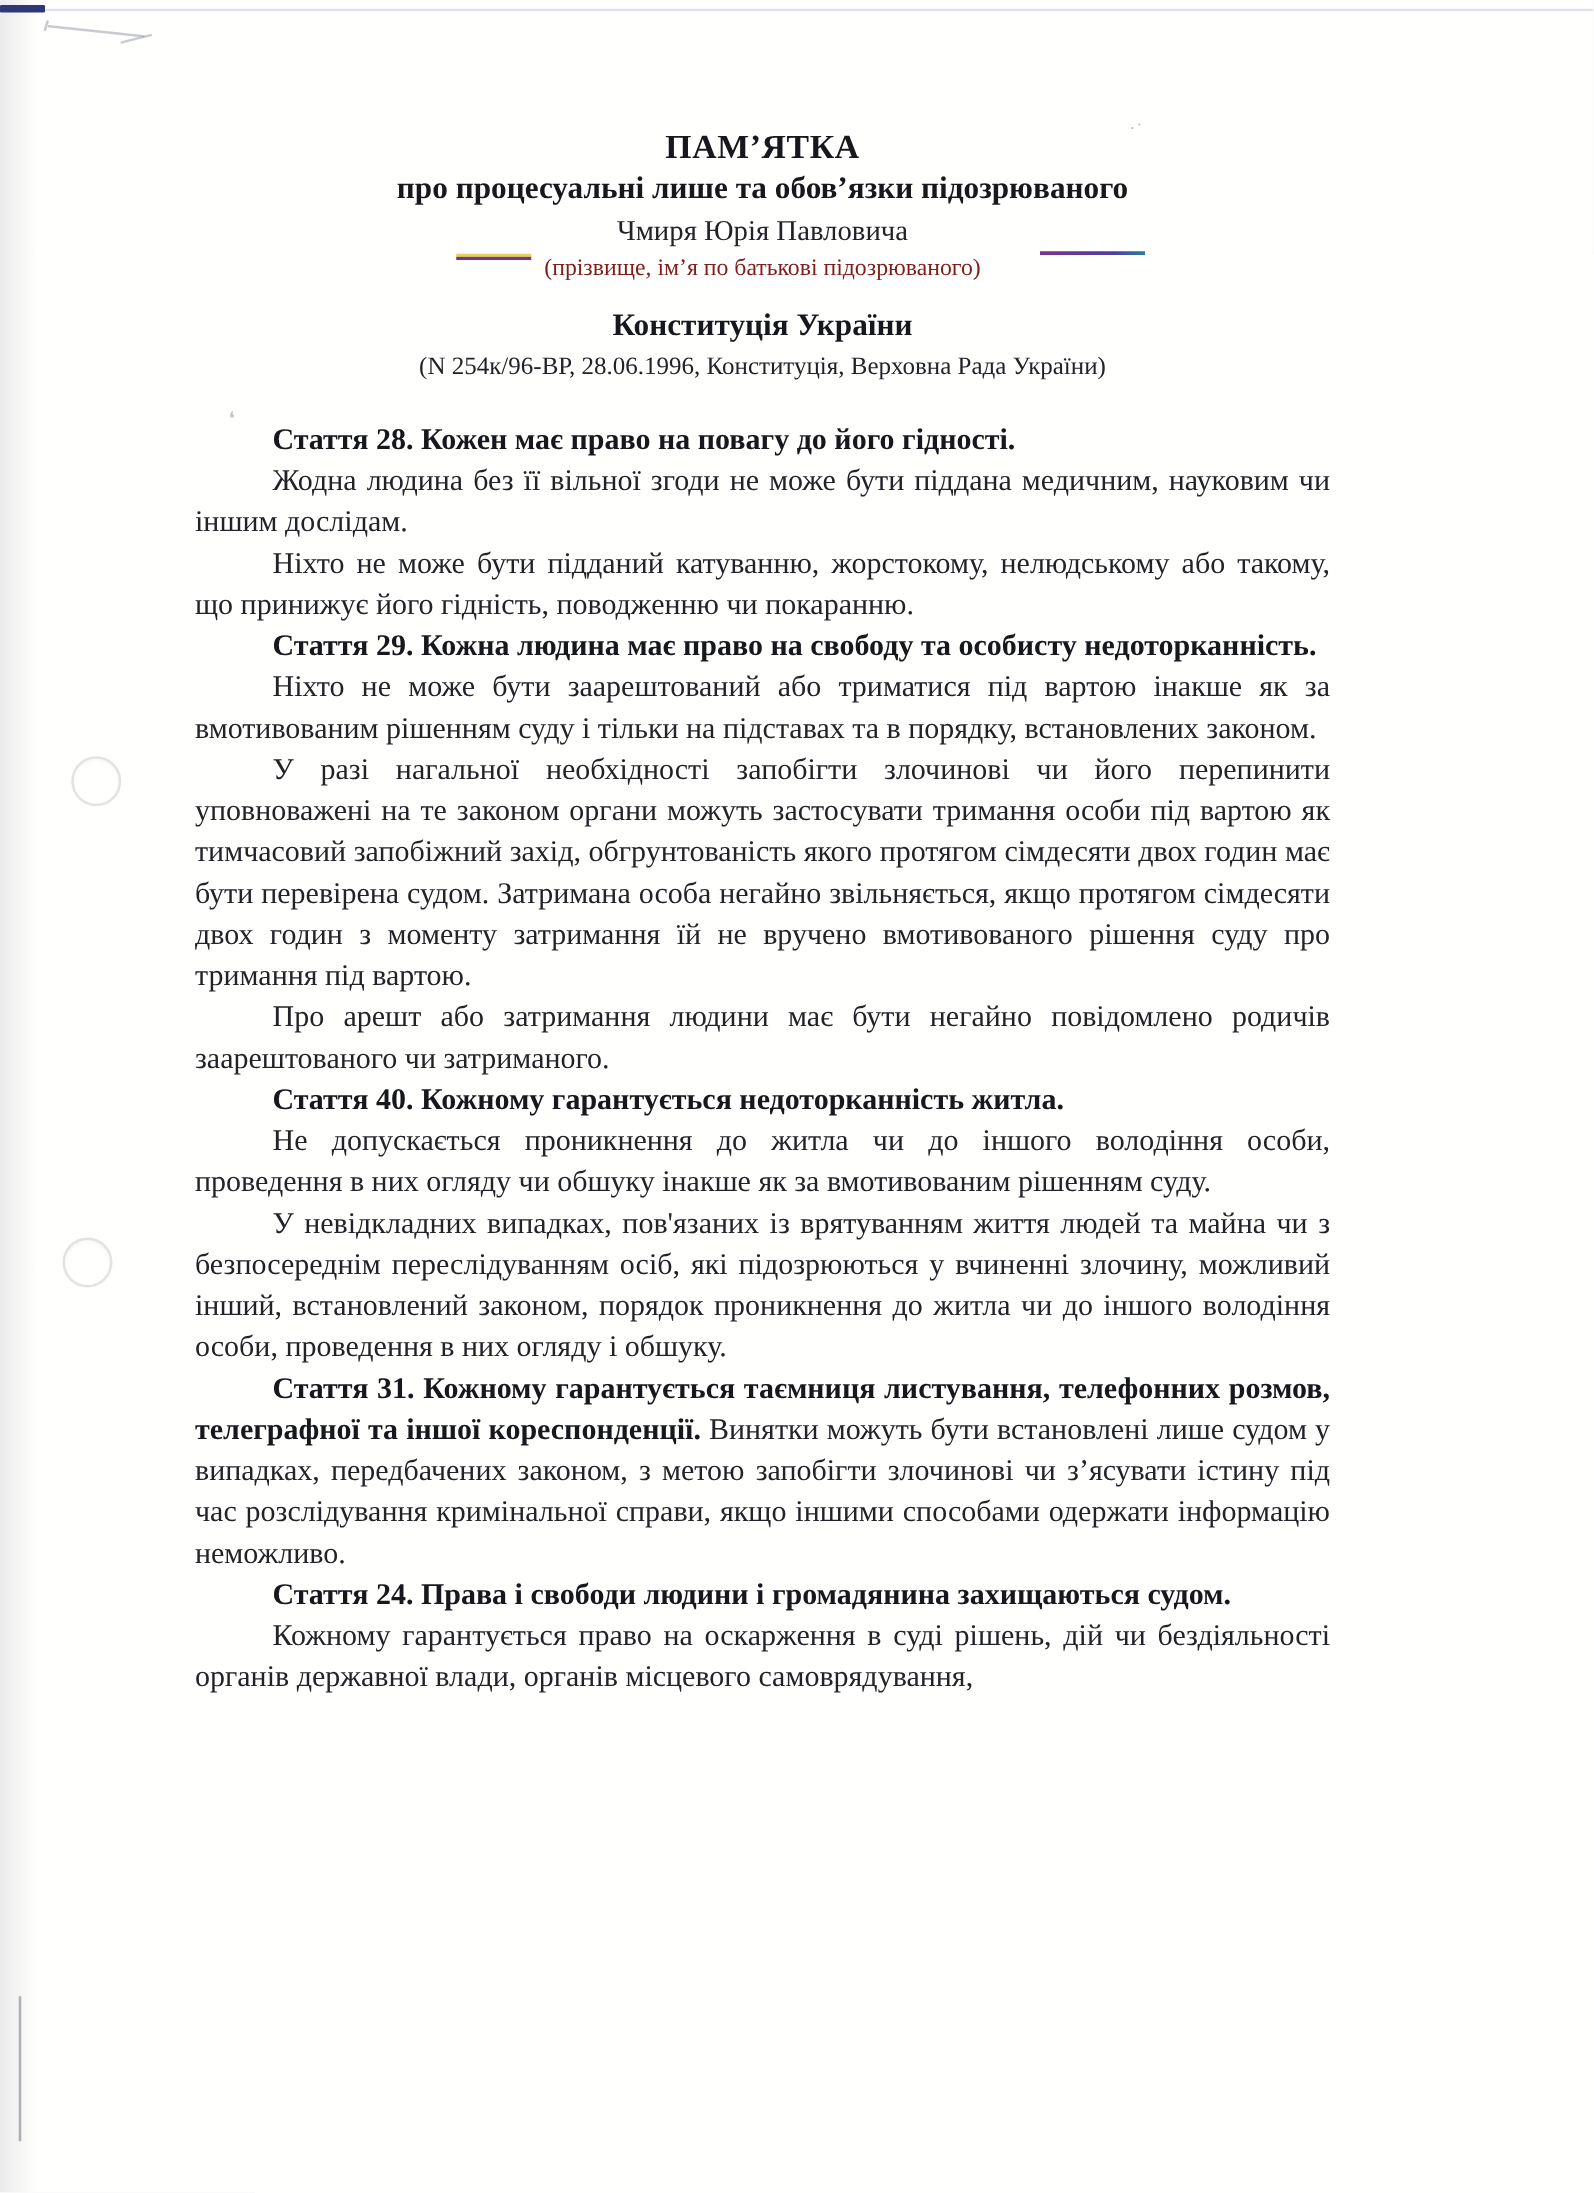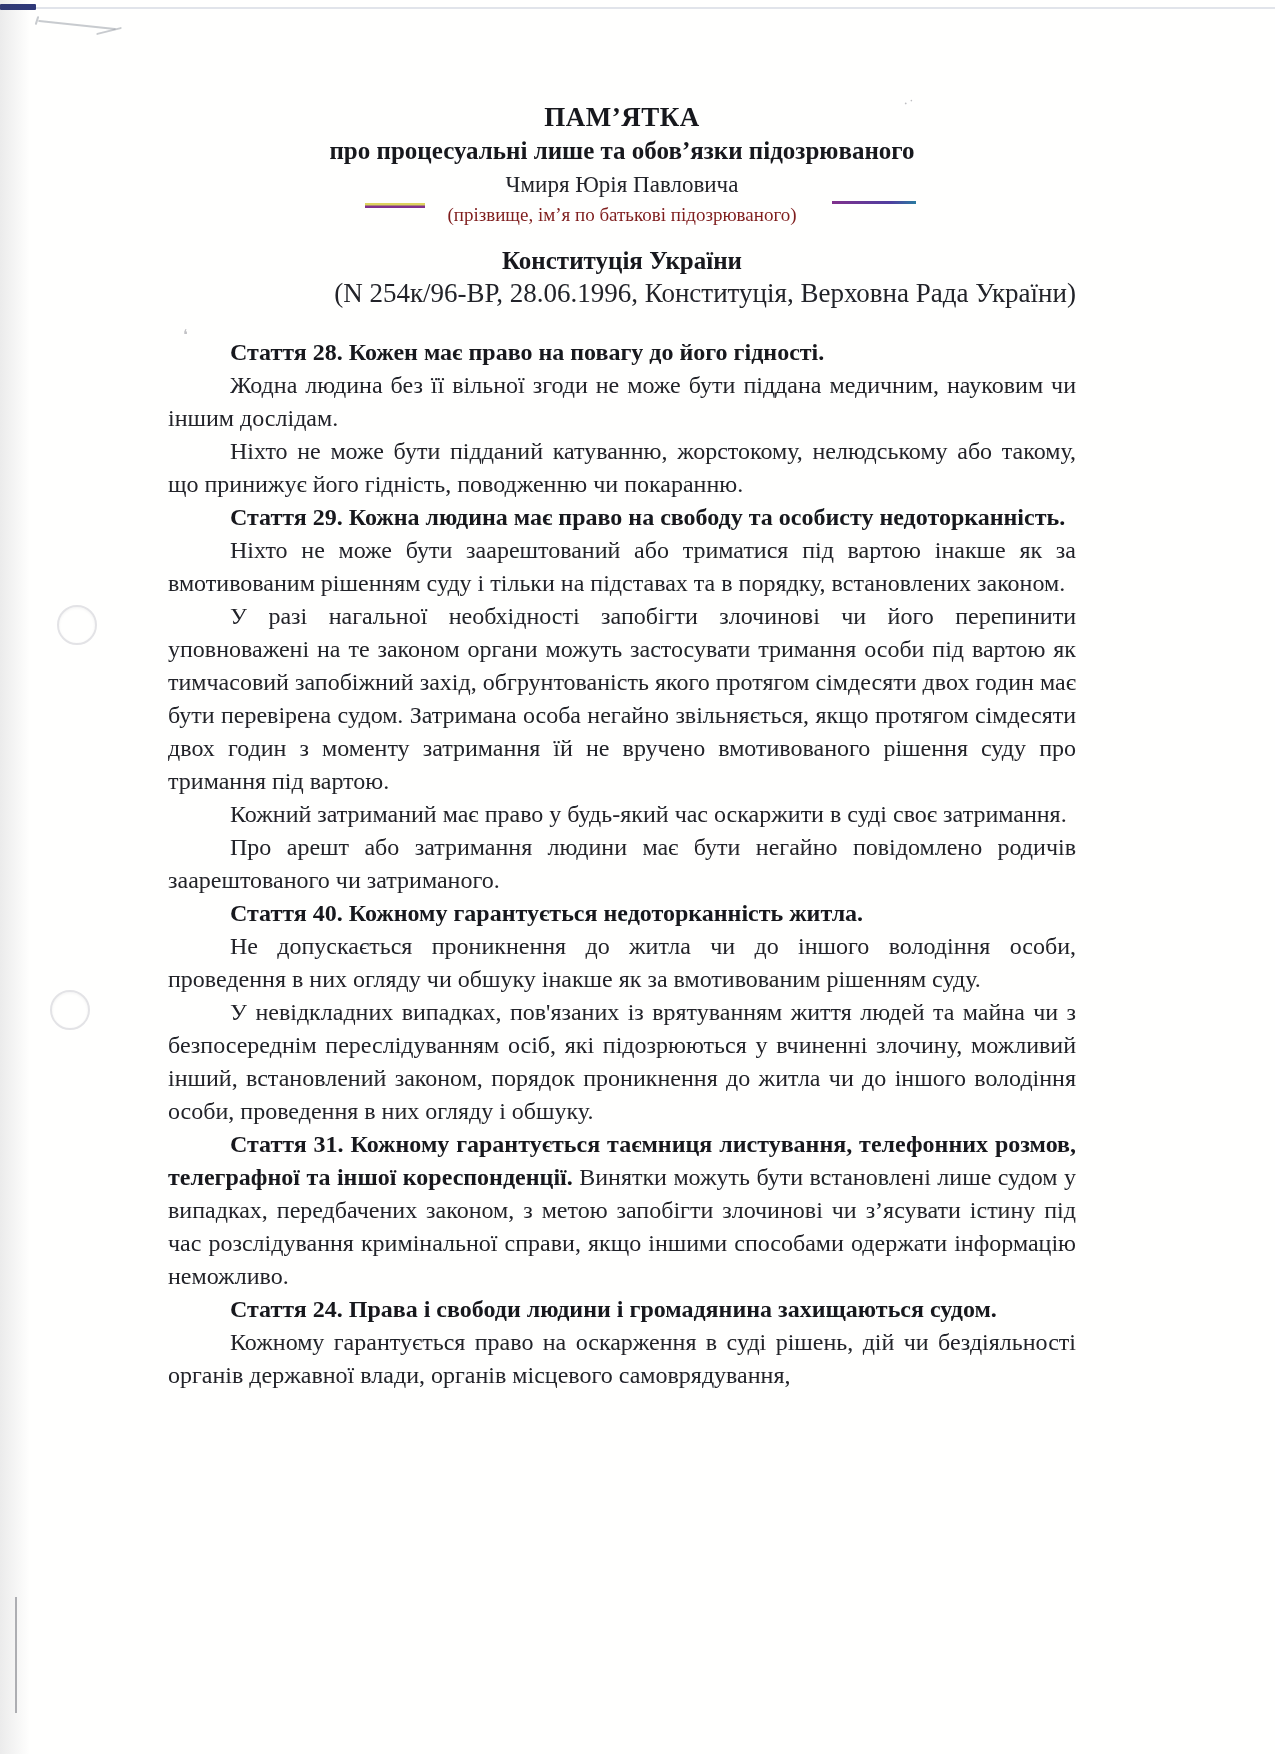--- a/index.html
+++ b/index.html
@@ -52,30 +52,30 @@
     border:2px solid #e3e3e6;background:var(--paper);
     box-shadow:inset 0 1px 3px rgba(0,0,0,.05);
   }
   .hole.h1{left:57px;top:605px;}
   .hole.h2{left:50px;top:990px;}
   .bottom-line{
     position:absolute;left:15px;top:1597px;width:2px;height:116px;
     background:#8f9096;opacity:.7;
   }
   
-  .content{position:absolute;left:168px;top:100px;width:908px;}
+  .content{position:absolute;left:156px;top:100px;width:908px;}
   .h-title{
     text-align:center;font-weight:bold;font-size:27px;line-height:34px;
     letter-spacing:.5px;color:var(--ink-bold);
   }
   .h-sub{text-align:center;font-weight:bold;font-size:25px;line-height:33px;color:var(--ink-bold);}
   .name-line{text-align:center;font-size:23px;line-height:35px;color:var(--ink);}
   .caption{text-align:center;font-size:19px;line-height:26px;color:#7f1d1d;}
   .src-title{text-align:center;font-weight:bold;font-size:25px;line-height:33px;margin-top:16px;color:var(--ink-bold);}
-  .src-ref{text-align:right;font-size:27px;line-height:33px;}
+  .src-ref{text-align:center;font-size:20px;line-height:33px;}
   .body-block{margin-top:26px;}
   .para{
     margin:0;font-size:24px;line-height:33px;
     text-align:justify;text-indent:62px;color:var(--ink);
   }
   .para b{color:var(--ink-bold);}
   
   .ul-left{
     position:absolute;left:365px;top:203px;width:60px;height:5px;
     background:linear-gradient(180deg, var(--mark-yellow) 42%, var(--mark-purple) 58%);
@@ -114,21 +114,20 @@
     <div class="src-title">Конституція України</div>
     <div class="src-ref">(N 254к/96-ВР, 28.06.1996, Конституція, Верховна Рада України)</div>
 
     <div class="body-block">
         <p class="para"><b>Стаття 28. Кожен має право на повагу до його гідності.</b></p>
         <p class="para"><span>Жодна людина без її вільної згоди не може бути піддана медичним, науковим чи іншим дослідам.</span></p>
         <p class="para"><span>Ніхто не може бути підданий катуванню, жорстокому, нелюдському або такому, що принижує його гідність, поводженню чи покаранню.</span></p>
         <p class="para"><b>Стаття 29. Кожна людина має право на свободу та особисту недоторканність.</b></p>
         <p class="para"><span>Ніхто не може бути заарештований або триматися під вартою інакше як за вмотивованим рішенням суду і тільки на підставах та в порядку, встановлених законом.</span></p>
         <p class="para"><span>У разі нагальної необхідності запобігти злочинові чи його перепинити уповноважені на те законом органи можуть застосувати тримання особи під вартою як тимчасовий запобіжний захід, обгрунтованість якого протягом сімдесяти двох годин має бути перевірена судом. Затримана особа негайно звільняється, якщо протягом сімдесяти двох годин з моменту затримання їй не вручено вмотивованого рішення суду про тримання під вартою.</span></p>
-        <p class="para"><span>Кожний затриманий має право у будь-який час оскаржити в суді своє затримання.</span></p>
         <p class="para"><span>Про арешт або затримання людини має бути негайно повідомлено родичів заарештованого чи затриманого.</span></p>
         <p class="para"><b>Стаття 40. Кожному гарантується недоторканність житла.</b></p>
         <p class="para"><span>Не допускається проникнення до житла чи до іншого володіння особи, проведення в них огляду чи обшуку інакше як за вмотивованим рішенням суду.</span></p>
         <p class="para"><span>У невідкладних випадках, пов'язаних із врятуванням життя людей та майна чи з безпосереднім переслідуванням осіб, які підозрюються у вчиненні злочину, можливий інший, встановлений законом, порядок проникнення до житла чи до іншого володіння особи, проведення в них огляду і обшуку.</span></p>
         <p class="para"><b>Стаття 31. Кожному гарантується таємниця листування, телефонних розмов, телеграфної та іншої кореспонденції. </b><span>Винятки можуть бути встановлені лише судом у випадках, передбачених законом, з метою запобігти злочинові чи з’ясувати істину під час розслідування кримінальної справи, якщо іншими способами одержати інформацію неможливо.</span></p>
         <p class="para"><b>Стаття 24. Права і свободи людини і громадянина захищаються судом.</b></p>
         <p class="para"><span>Кожному гарантується право на оскарження в суді рішень, дій чи бездіяльності органів державної влади, органів місцевого самоврядування,</span></p>
       </div>
   </div>
 </div>

